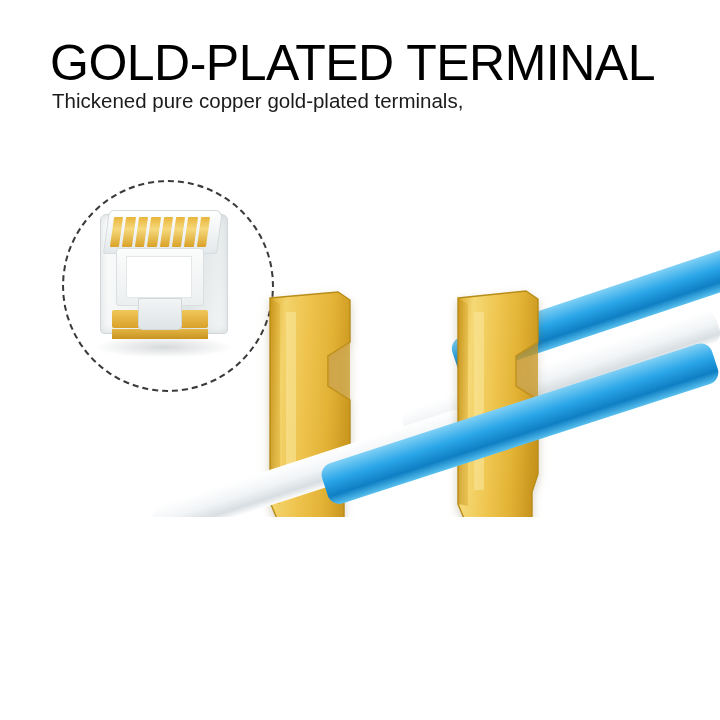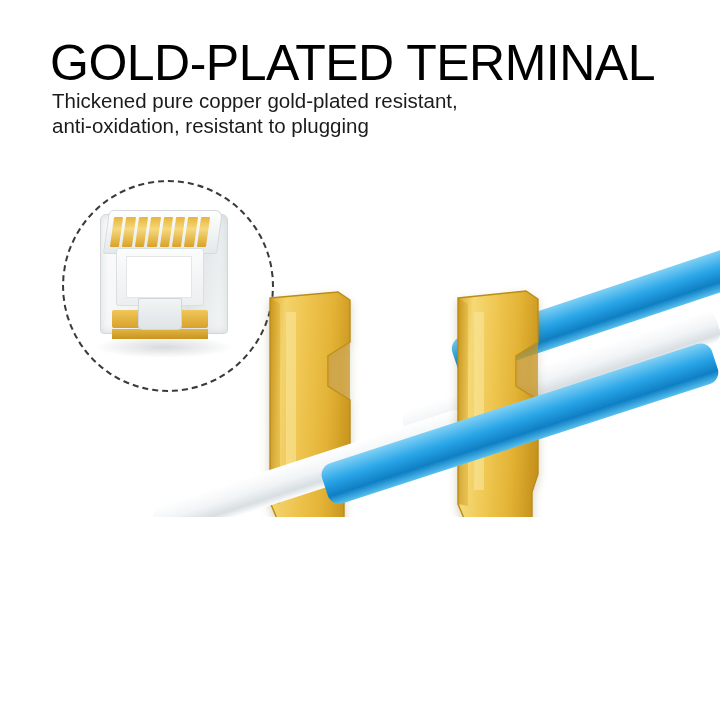--- a/index.html
+++ b/index.html
@@ -215,22 +215,21 @@
   }
 </style>
 </head>
 <body>
 
 <div id="poster">
 
   <div id="headline">GOLD-PLATED TERMINAL</div>
 
   <div id="subhead">
-    <div>Thickened pure copper gold-plated resistant,</div>
-    <div>anti-oxidation, resistant to plugging</div>
+    <div>Thickened pure copper gold-plated terminals,</div>
   </div>
 
   <div id="inset">
     <div id="inset-clip">
       <div class="rj-shadow"></div>
       <div class="rj-body"></div>
       <div class="rj-top"></div>
       <div class="rj-golds">
         <i></i>
           <i></i>

